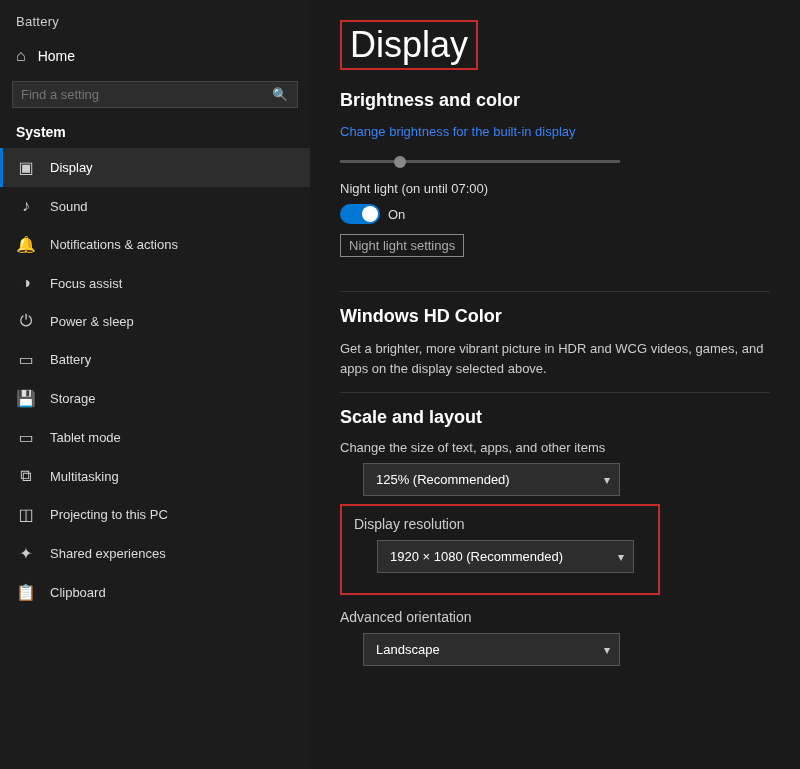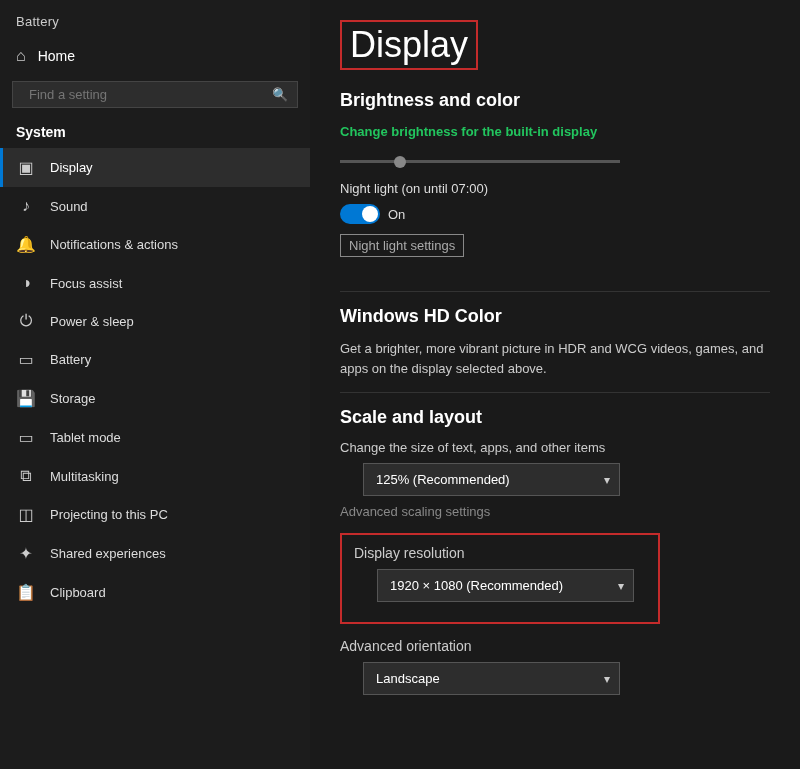--- a/index.html
+++ b/index.html
@@ -50,21 +50,20 @@
       padding: 5px 8px;
       gap: 6px;
     }
     .search-bar input {
       background: transparent;
       border: none;
       outline: none;
       color: #ccc;
       font-size: 13px;
       width: 100%;
-      margin-left: 8px;
     }
     .search-bar .search-icon { color: #999; font-size: 13px; }
 
     .system-label {
       padding: 6px 16px 8px 16px;
       font-size: 14px;
       font-weight: 600;
       color: #fff;
     }
 
@@ -106,24 +105,23 @@
 
     .section-title {
       font-size: 18px;
       font-weight: 700;
       color: #fff;
       margin-bottom: 12px;
     }
 
     .section-desc {
       font-size: 13px;
-      color: #22c55e;
+      color: #3b82f6;
       margin-bottom: 8px;
       line-height: 1.4;
-      font-weight: bold;
     }
 
     
     .brightness-slider {
       width: 280px;
       margin-bottom: 14px;
       margin-top: 4px;
     }
     .brightness-slider input[type=range] {
       width: 100%;
@@ -370,21 +368,20 @@
   <div class="scale-desc">Change the size of text, apps, and other items</div>
   <div class="dropdown-wrap">
     <select>
       <option>100%</option>
       <option selected="">125% (Recommended)</option>
       <option>150%</option>
       <option>175%</option>
     </select>
     <span class="dropdown-arrow">▾</span>
   </div>
-  <span class="advanced-link">Advanced scaling settings</span>
 
   
   <div class="resolution-section">
     <div class="resolution-label">Display resolution</div>
     <div class="dropdown-wrap">
       <select>
         <option selected="">1920 × 1080 (Recommended)</option>
         <option>1680 × 1050</option>
         <option>1440 × 900</option>
         <option>1280 × 720</option>

